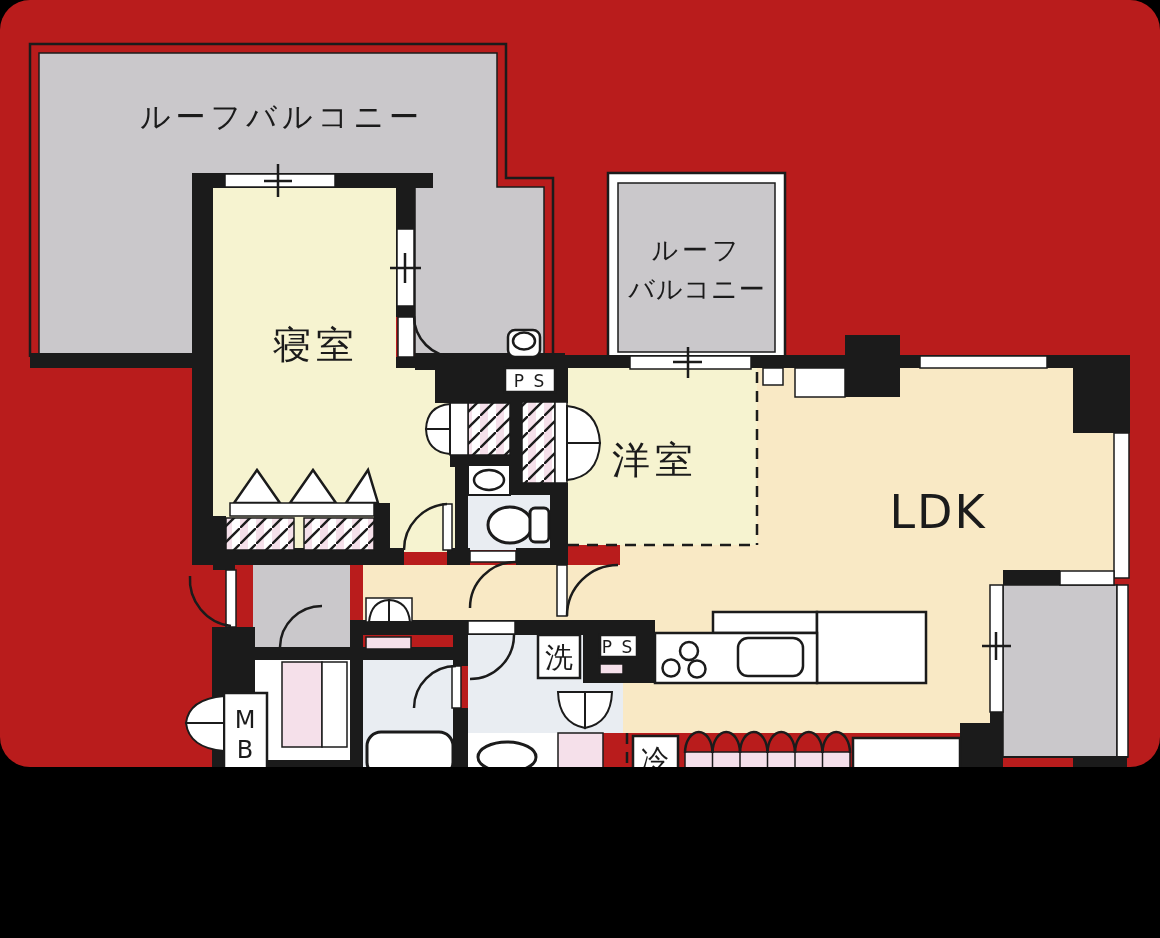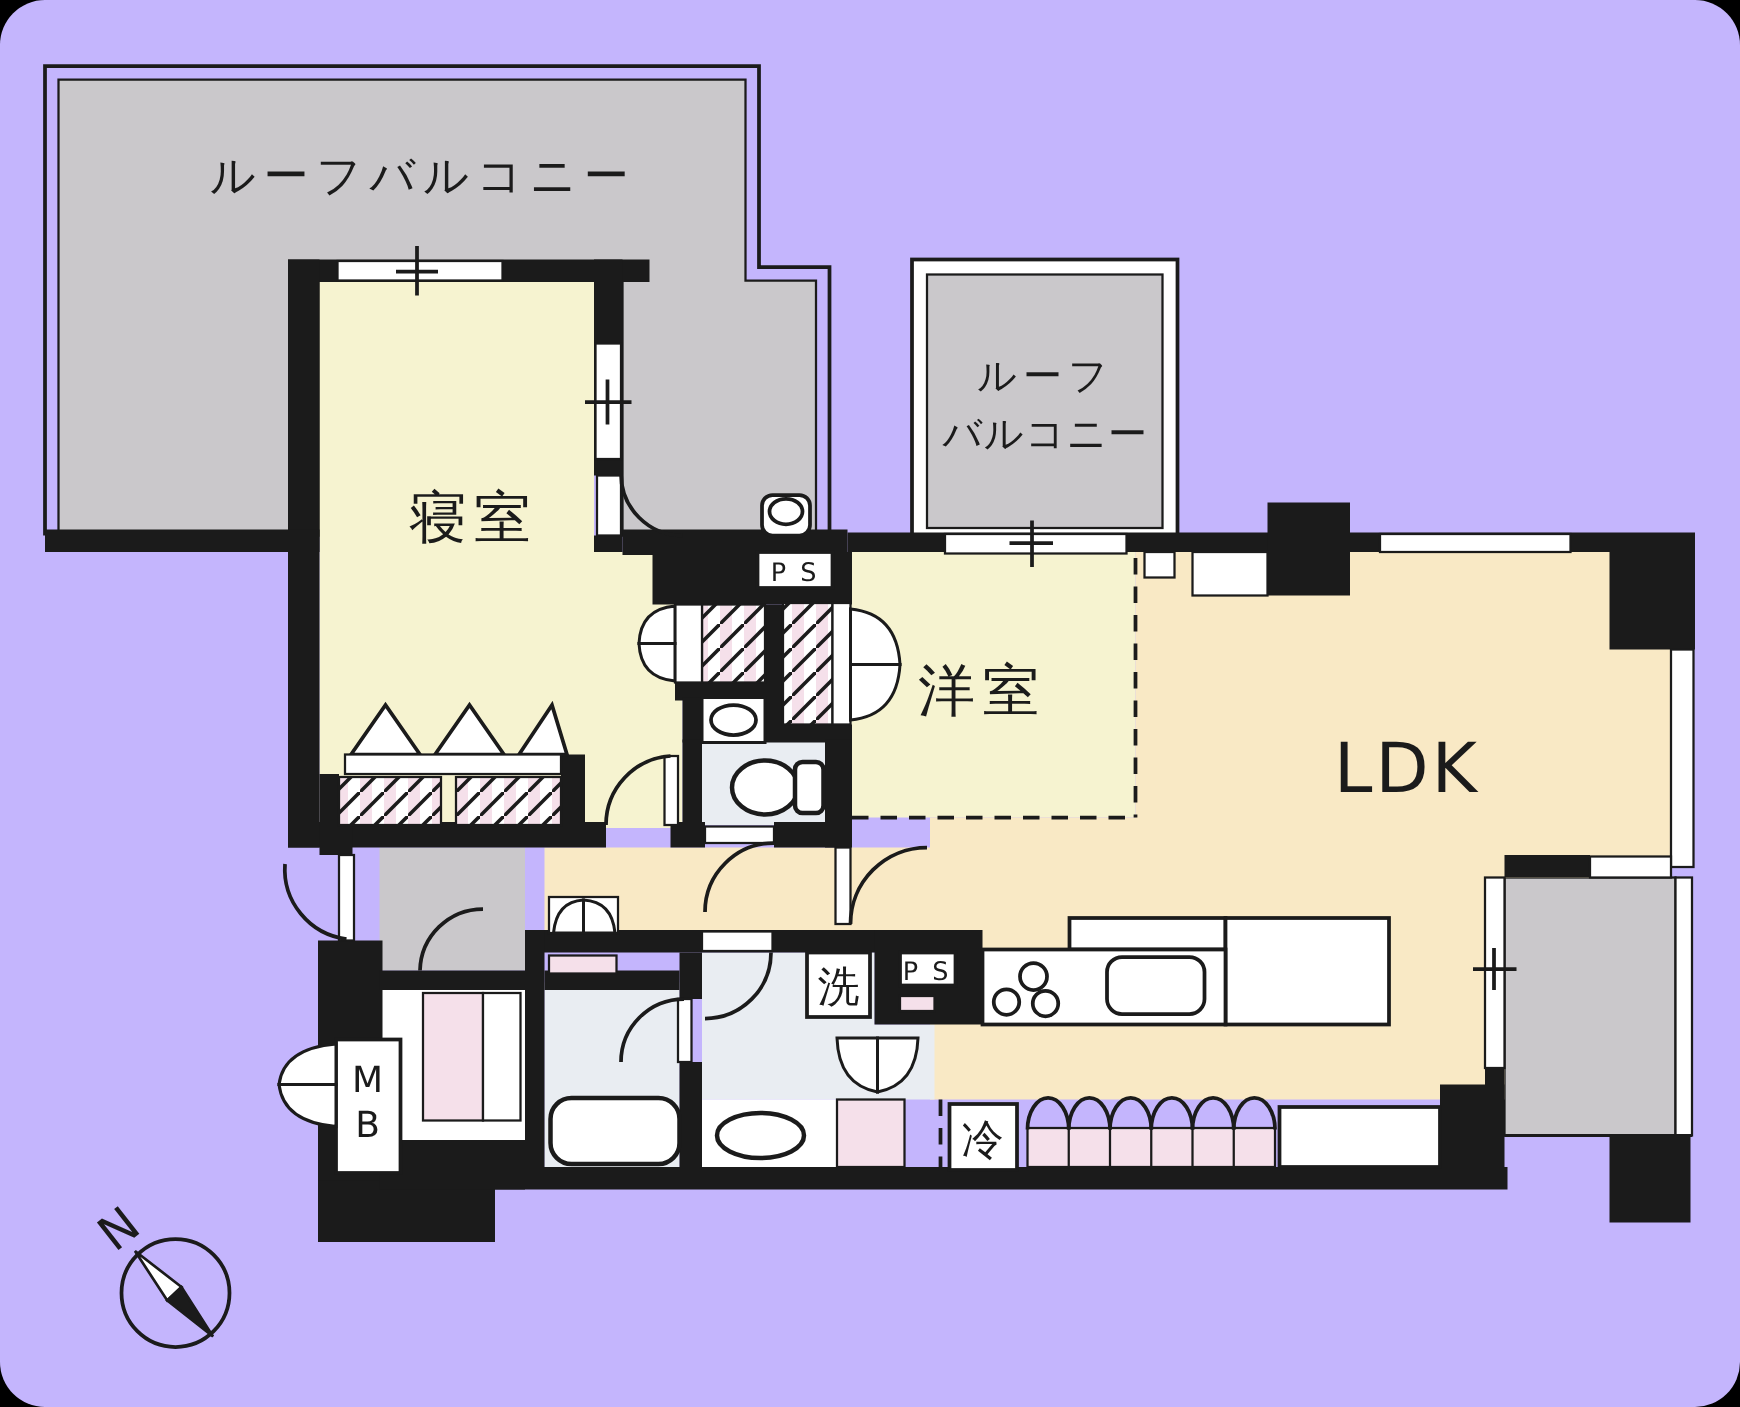--- a/index.html
+++ b/index.html
@@ -1,16 +1,16 @@
 <!DOCTYPE html>
 <html><head>
 <meta charset="utf-8">
 <style>
   html,body{margin:0;padding:0;background:#000;}
-  .frame{position:relative;width:1160px;height:938px;background:#c4b5fd;border-radius:30px;overflow:hidden;}
+  .frame{position:relative;width:1160px;height:767px;background:#b91c1c;border-radius:30px;overflow:hidden;}
   svg{position:absolute;left:0;top:0;}
   text{font-family:"DejaVu Sans","Liberation Sans",sans-serif;fill:#1b1b1b;}
   .lbl{font-weight:500;}
 </style>
 </head>
 <body>
 
 <div class="frame">
 <svg width="1160" height="938" viewBox="0 0 1160 938">
   <defs>

